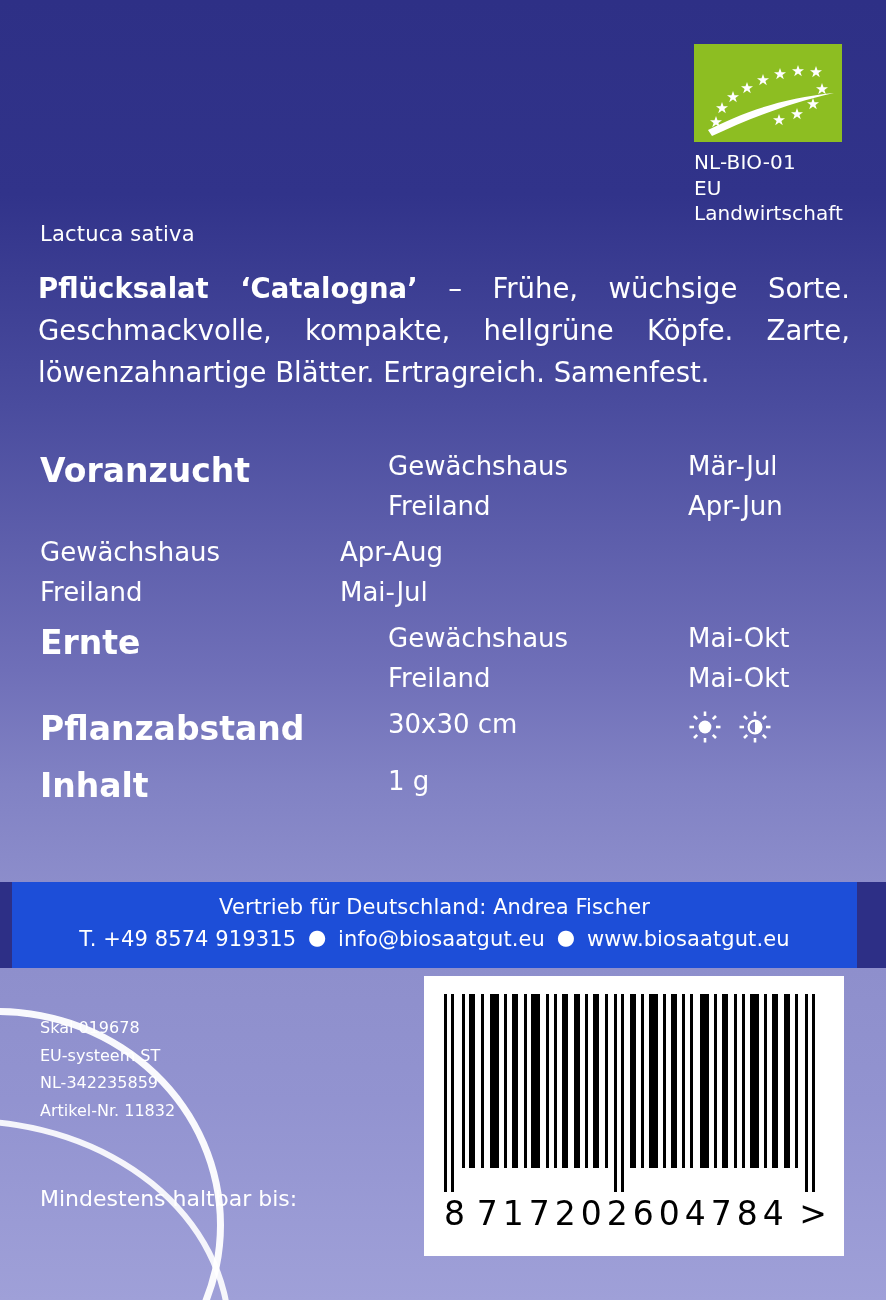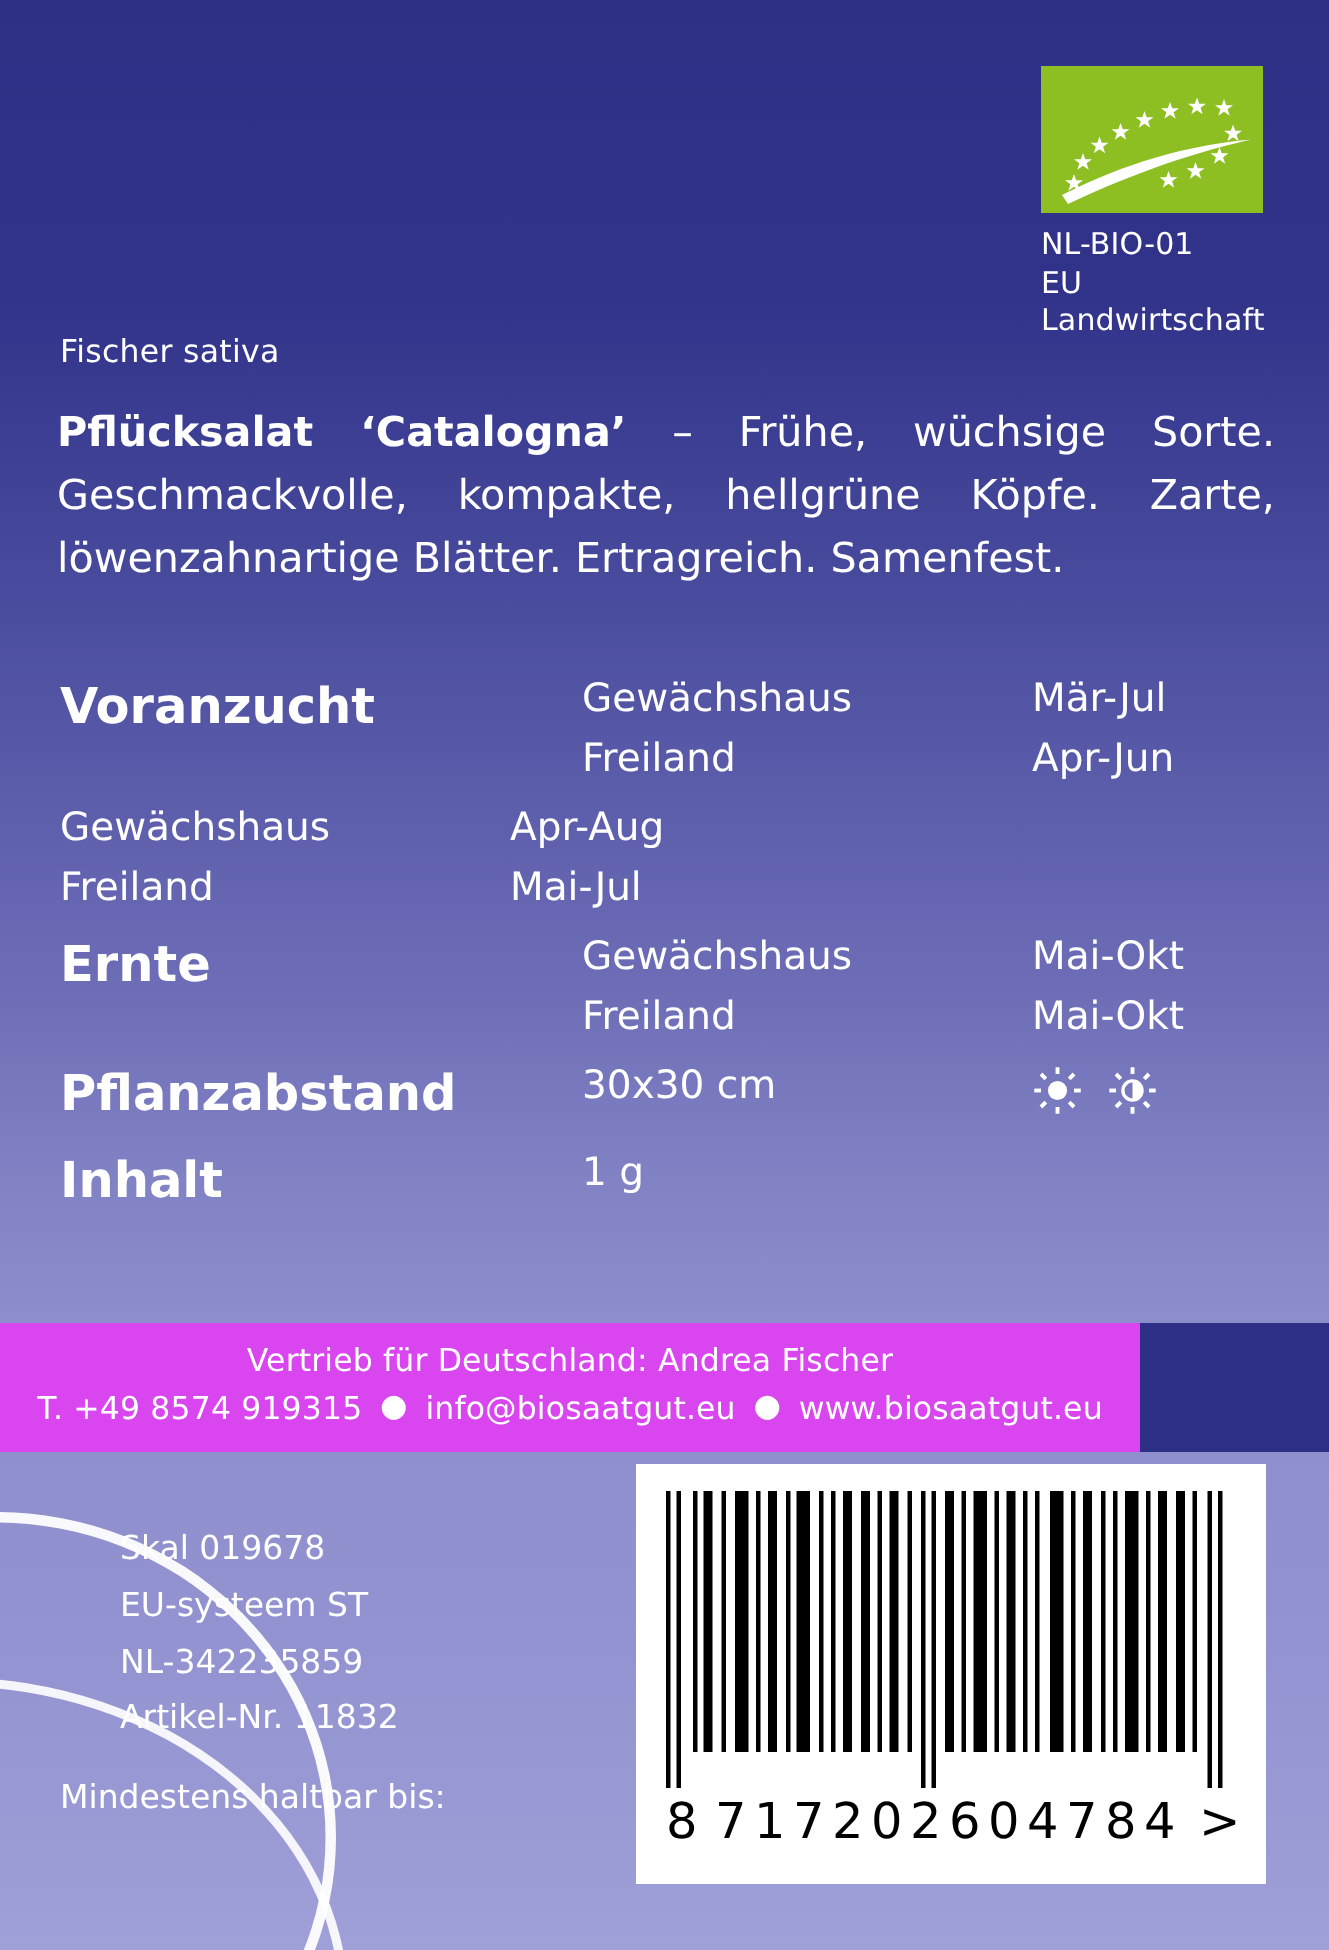--- a/index.html
+++ b/index.html
@@ -128,25 +128,25 @@
   .sun-icons {
     display: flex;
     gap: 16px;
     align-items: center;
     padding-top: 6px;
   }
 
   
   .redbar {
     position: absolute;
-    left: 0;
+    left: 12px;
     top: 882px;
-    width: 760px;
+    width: 845px;
     height: 86px;
-    background: #d946ef;
+    background: #1d4ed8;
     color: #ffffff;
     text-align: center;
     box-sizing: border-box;
     padding-top: 10px;
   }
   .redbar .l1 {
     font-size: 21px;
     letter-spacing: 0.1px;
     line-height: 1.5;
   }
@@ -190,23 +190,22 @@
     border: 6px solid #ffffff;
     border-radius: 50%;
     opacity: 0.9;
   }
 
   .codes {
     position: absolute;
     left: 40px;
     top: 46px;
     color: #ffffff;
-    font-size: 22px;
+    font-size: 16px;
     line-height: 1.72;
-    margin-left: 40px;
   }
   .bbd {
     position: absolute;
     left: 40px;
     top: 218px;
     color: #ffffff;
     font-size: 22px;
   }
 
   
@@ -275,21 +274,21 @@
             <path d="M14 86 C 46 70, 86 54, 140 49 C 92 60, 52 76, 18 92 Z"></path>
           </g>
         </svg>
       </div>
       <div class="eu-caption">
         <div>NL-BIO-01</div>
         <div>EU Landwirtschaft</div>
       </div>
     </div>
 
-    <div class="latin">Fischer sativa</div>
+    <div class="latin">Lactuca sativa</div>
 
     <div class="desc">
       <b>Pflücksalat ‘Catalogna’</b><span> – Frühe, wüchsige Sorte. Geschmackvolle, kompakte, hellgrüne Köpfe. Zarte, löwenzahnartige Blätter. Ertragreich. Samenfest.</span>
     </div>
 
     <div class="table">
 
       <div class="row">
         <div class="c-label">Voranzucht</div>
         <div class="c-mid">

